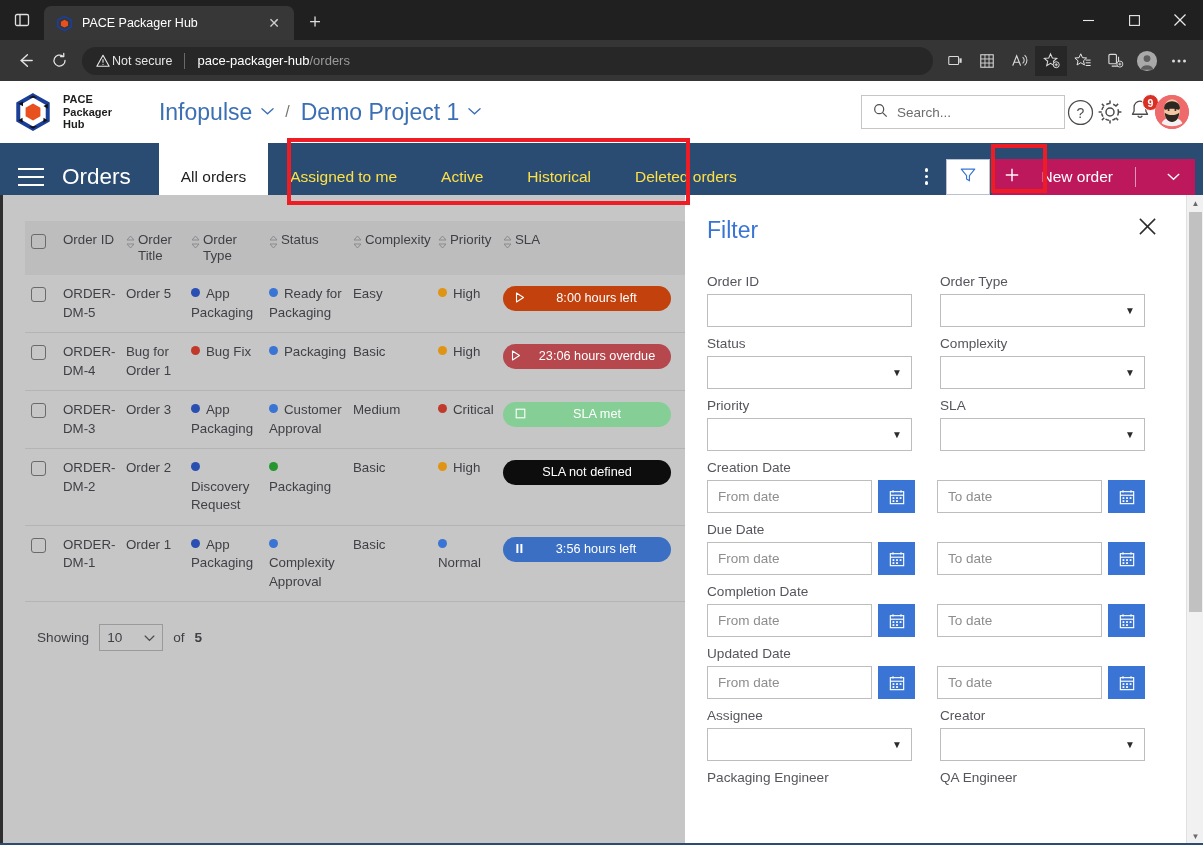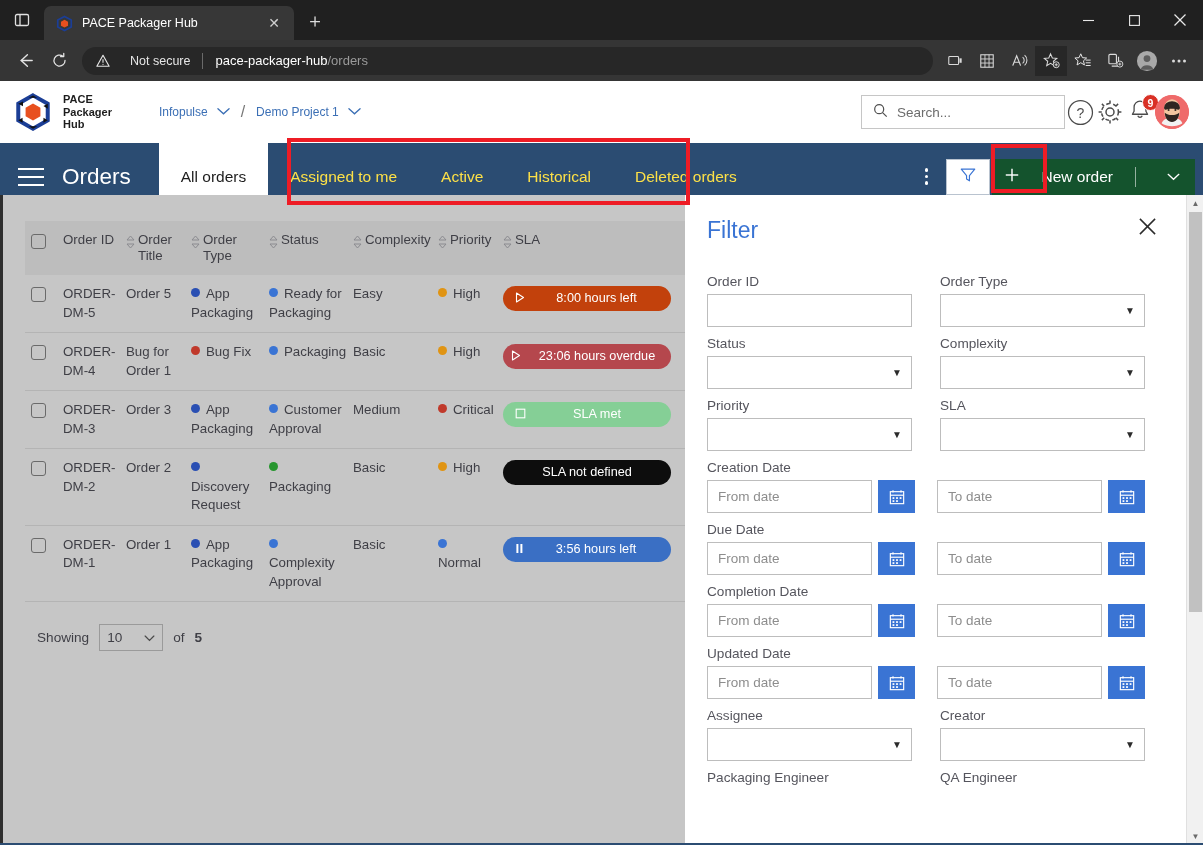--- a/index.html
+++ b/index.html
@@ -55,21 +55,21 @@
   }
   .nav-icon-btn {
     width: 34px; height: 30px; display: flex; align-items: center; justify-content: center;
     color: #e4e4e4;
   }
   .omnibox {
     flex: 1; height: 28px; margin: 0 6px 0 6px;
     background: #272727; border-radius: 14px;
     display: flex; align-items: center; padding: 0 14px; gap: 8px;
   }
-  .notsecure-warn { display: flex; align-items: center; gap: 20px; color: #e6e6e6; font-size: 12.5px; }
+  .notsecure-warn { display: flex; align-items: center; gap: 2px; color: #e6e6e6; font-size: 12.5px; }
   .omnibox-sep { width: 1px; height: 16px; background: #6a6a6a; margin: 0 4px; }
   .url-text { font-size: 13px; color: #ffffff; }
   .url-text .url-path { color: #9a9a9a; }
   .tb-right { display: flex; align-items: center; }
   .tb-icon {
     width: 32px; height: 30px; display: flex; align-items: center; justify-content: center;
     color: #dadada;
   }
   .tb-icon.collect-pill { background: #272727; }
 
@@ -78,21 +78,21 @@
     position: absolute; left: 0; top: 81px; width: 1203px; height: 62px;
     background: #ffffff; display: flex; align-items: center; padding: 0 14px;
   }
   .brand { display: flex; align-items: center; gap: 11px; }
   .brand-logo { width: 38px; height: 38px; position: relative; }
   .brand-text {
     font-size: 11px; line-height: 12.4px; font-weight: bold; color: #1d1d1d;
   }
   .breadcrumb { display: flex; align-items: center; margin-left: 47px; gap: 9px; }
   .bc-link {
-    font-size: 12px; color: #3b6fb5;
+    font-size: 23px; color: #3b6fb5;
   }
   .bc-caret { color: #3b6fb5; font-size: 11px; }
   .bc-sep { color: #777; font-size: 16px; margin: 0 2px; }
   .header-right {
     margin-left: auto; display: flex; align-items: center; 
   }
   .search-box {
     width: 204px; height: 34px; border: 1px solid #c6c6c6; background: #fff;
     display: flex; align-items: center; gap: 9px; padding: 0 11px;
   }
@@ -140,21 +140,21 @@
     width: 34px; height: 52px; display: flex; flex-direction: column;
     align-items: center; justify-content: center; gap: 3px;
   }
   .kebab i { width: 3.5px; height: 3.5px; border-radius: 50%; background: #fff; display: block; }
   .filter-btn {
     width: 44px; height: 36px; background: #ffffff;
     display: flex; align-items: center; justify-content: center;
     border: 1px solid #b9c3cf;
   }
   .new-order-btn {
-    height: 36px; background: #14532d; color: #fff;
+    height: 36px; background: #be185d; color: #fff;
     display: flex; align-items: center; gap: 22px; padding: 0 6px 0 12px;
     font-size: 15.5px;
   }
   .new-order-divider { width: 1px; height: 20px; background: rgba(255,255,255,.55); }
   .no-caret { padding: 0 9px; font-size: 12px; }
 
   
   .redbox {
     position: absolute; border: 4px solid #ee1c25; pointer-events: none; z-index: 60;
   }

